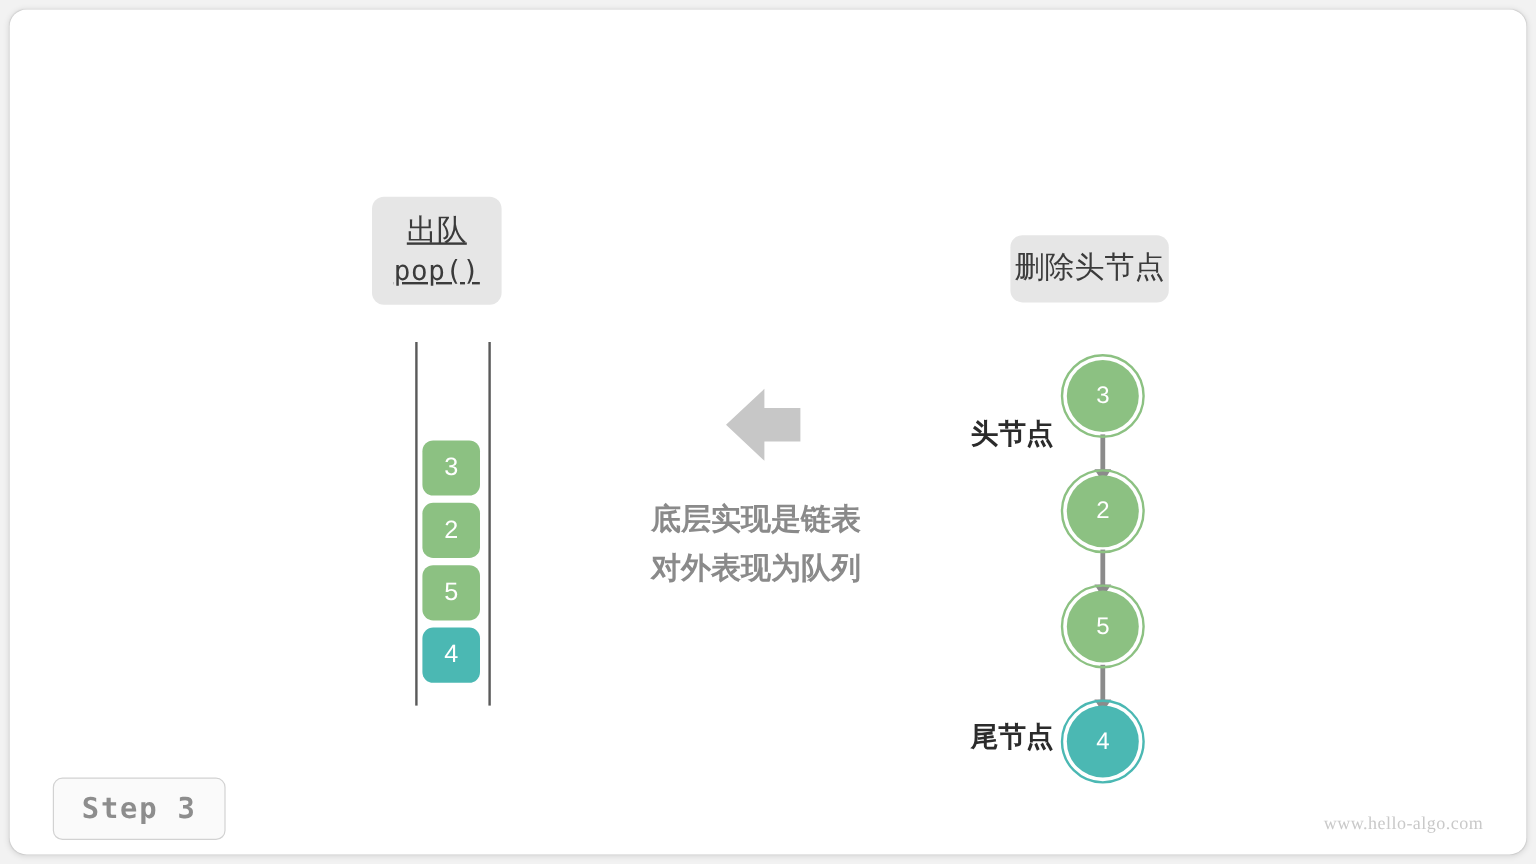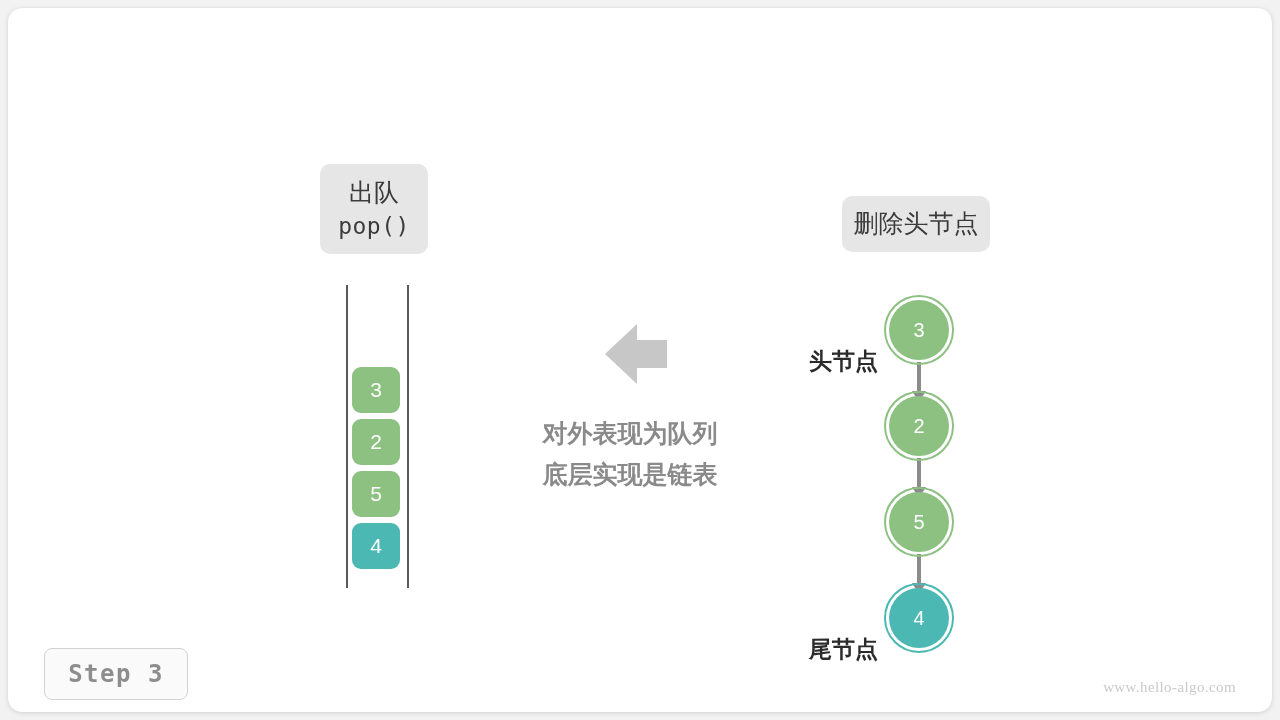--- a/index.html
+++ b/index.html
@@ -33,33 +33,34 @@
     border-radius: 10px;
     color: #3b3b3b;
     display: flex;
     flex-direction: column;
     align-items: center;
     justify-content: center;
     line-height: 1.42;
     box-sizing: border-box;
   }
   #badge-pop {
-    left: 312px; top: 156px;
+    left: 302px; top: 156px;
     width: 108px; height: 90px;
     font-size: 25px;
+    text-decoration: underline;
   }
   #badge-pop .mono {
     font-family: "DejaVu Sans Mono", "Liberation Mono", monospace;
     font-size: 23px;
     letter-spacing: 0.5px;
     text-align: center;
   }
   #badge-op {
     left: 834px; top: 188px;
-    width: 148px; height: 56px;
+    width: 132px; height: 56px;
     font-size: 25px;
   }
 
   
   .rail {
     width: 2px;
     background: #5a5a5a;
     top: 277px;
     height: 303px;
   }
@@ -193,22 +194,22 @@
       </div>
     </div>
 
   <div class="abs" id="big-arrow">
     <svg width="76" height="72" viewBox="0 0 76 72" xmlns="http://www.w3.org/2000/svg">
       <polygon points="8,36 40,6 40,22 70,22 70,50 40,50 40,66" fill="#c7c7c7"></polygon>
     </svg>
   </div>
 
   <div class="abs" id="caption">
+    <div>底层实现是链表</div>
     <div>对外表现为队列</div>
-    <div>底层实现是链表</div>
   </div>
 
   <div class="abs badge" id="badge-op">
     <span>删除头节点</span>
   </div>
 
   <div id="linked-list">
       <div class="abs connector" style="top: 354px; height: 30px;">
         <div class="conn-head"></div>
       </div>
@@ -230,18 +231,18 @@
         <div class="ring"></div>
         <span class="val" style="color: rgb(255, 255, 255);">5</span>
       </div>
       <div class="abs node" style="top: 580px; background: rgb(75, 184, 179); color: rgb(75, 184, 179);">
         <div class="ring"></div>
         <span class="val" style="color: rgb(255, 255, 255);">4</span>
       </div>
     </div>
 
   <div class="abs node-label" id="head-label" style="top:309px">头节点</div>
-  <div class="abs node-label" id="tail-label" style="top:597px">尾节点</div>
+  <div class="abs node-label" id="tail-label" style="top:562px">尾节点</div>
 
   <div class="abs" id="step-badge">Step 3</div>
   <div class="abs" id="watermark">www.hello-algo.com</div>
 
 </div>
 
 </body></html>

